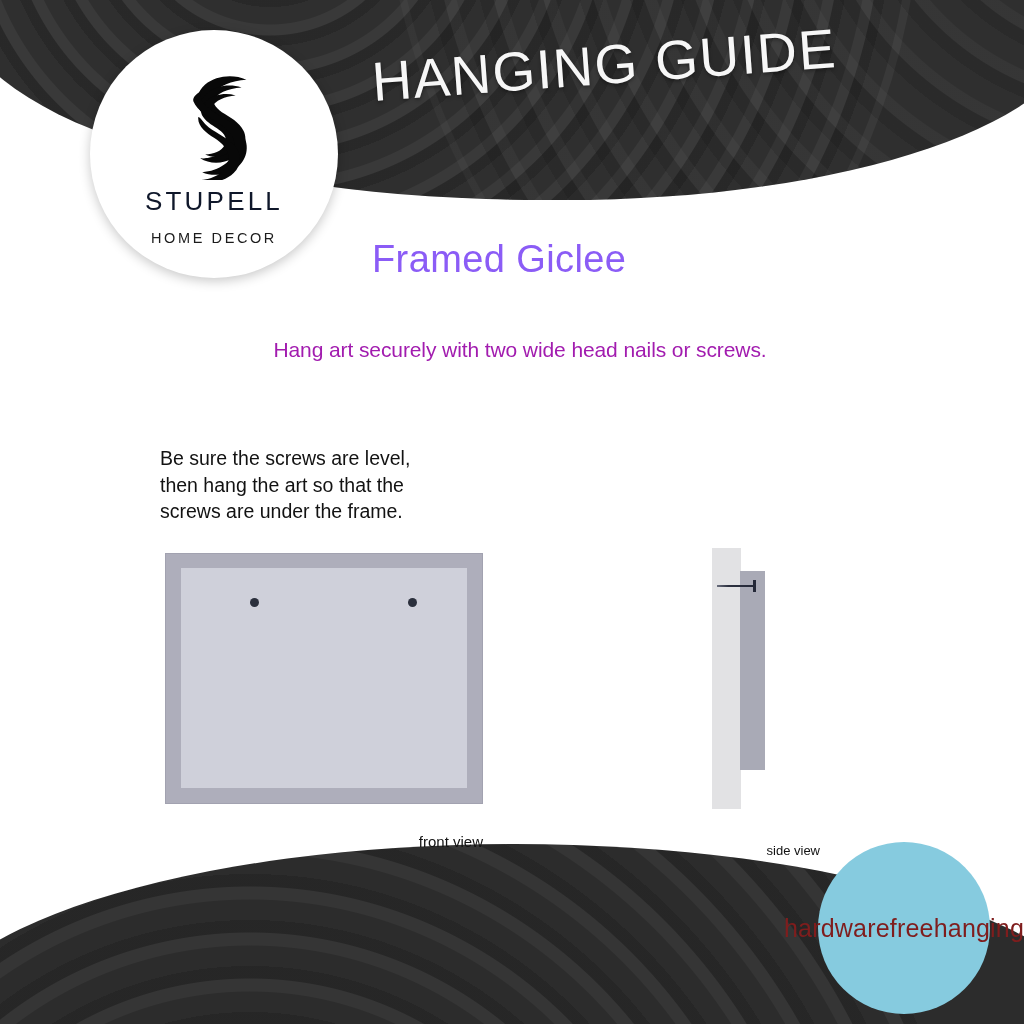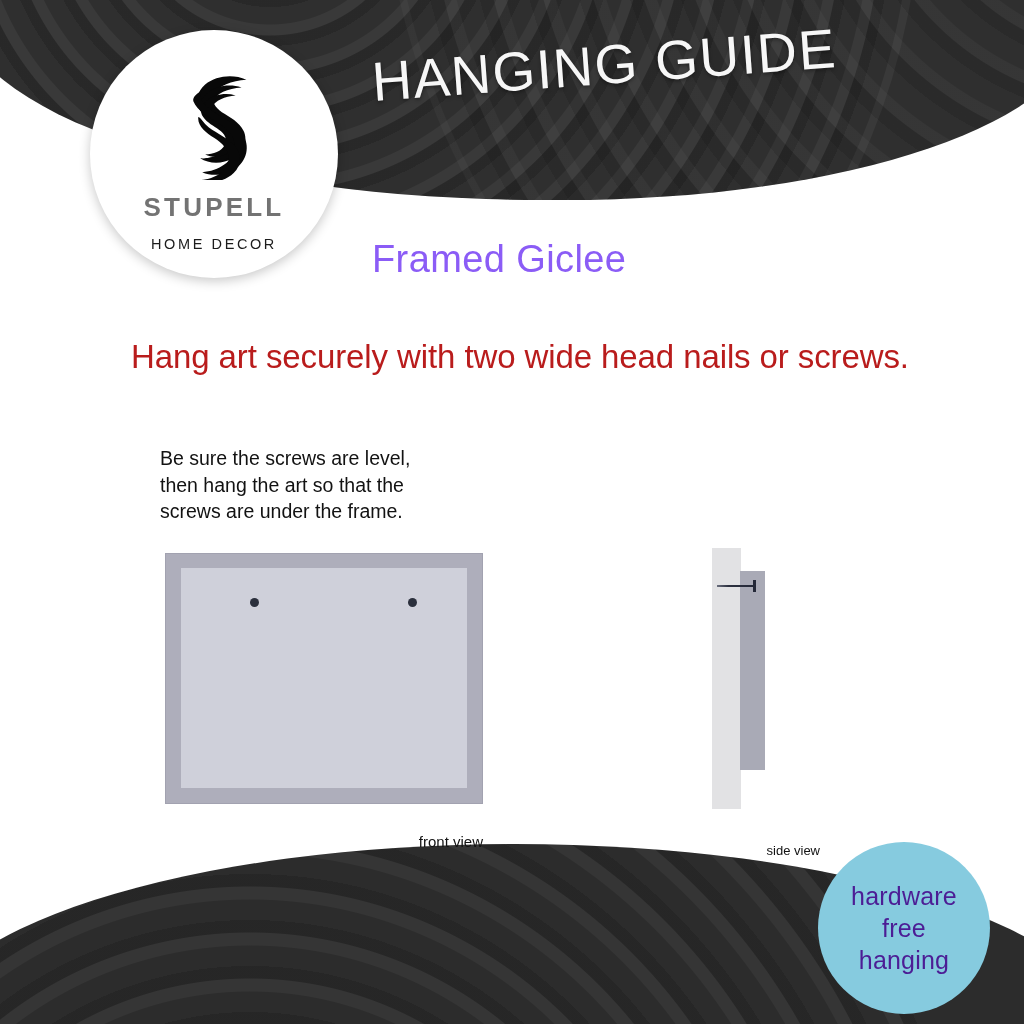--- a/index.html
+++ b/index.html
@@ -116,25 +116,25 @@
     flex-direction: column;
     align-items: center;
     justify-content: flex-start;
   }
   .logo-mark {
     margin-top: 32px;
     width: 118px;
     height: 118px;
   }
   .logo-name {
-    margin-top: 12px;
+    margin-top: 6px;
     font-size: 26px;
     letter-spacing: 3.2px;
-    color: #737373;
-    font-weight: 700;
+    color: #0f172a;
+    font-weight: 400;
   }
   .logo-sub {
     margin-top: 13px;
     font-size: 14.5px;
     letter-spacing: 2.6px;
     color: #1c1c1c;
     font-weight: 400;
   }
 
   
@@ -147,22 +147,22 @@
     font-weight: 300;
     letter-spacing: 0.4px;
     z-index: 5;
   }
   .lead-instruction {
     position: absolute;
     left: 16px;
     right: 0;
     top: 338px;
     text-align: center;
-    font-size: 33px;
-    color: #b91c1c;
+    font-size: 21px;
+    color: #a21caf;
     font-weight: 400;
     letter-spacing: -0.1px;
     z-index: 5;
   }
 
   
   .cap-left {
     position: absolute;
     left: 160px;
     top: 445px;
@@ -316,24 +316,24 @@
   .hw-badge {
     position: absolute;
     left: 818px;
     top: 842px;
     width: 172px;
     height: 172px;
     border-radius: 50%;
     background: #86cbdf;
     z-index: 9;
     display: flex;
-    flex-direction: column;
+    flex-direction: row;
     align-items: center;
     justify-content: center;
-    color: #4c1d95;
+    color: #7f1d1d;
   }
   .hw-line {
     font-size: 25px;
     line-height: 32px;
     font-weight: 400;
     letter-spacing: 0.2px;
   }
 </style>
 </head>
 <body>

